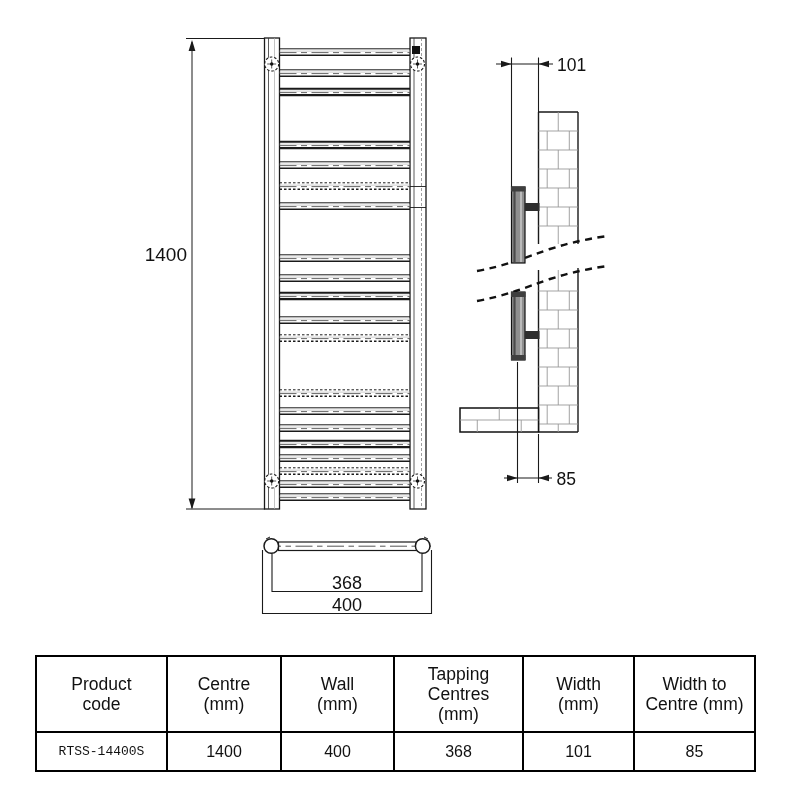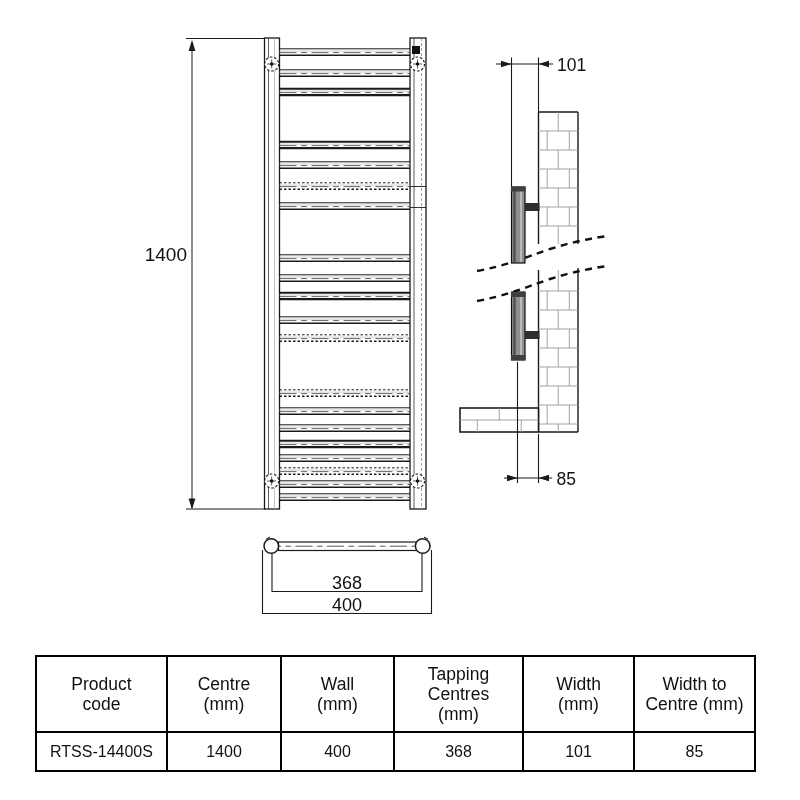--- a/index.html
+++ b/index.html
@@ -9,21 +9,21 @@
   svg text{font-family:"Liberation Sans",sans-serif;fill:#111;}
   .dim-label{font-size:19px;}
   .dim-label-sm{font-size:18px;}
 
   .spec-table{position:absolute;left:35px;top:655px;width:598px;}
   table{border-collapse:collapse;width:100%;table-layout:fixed;}
   th,td{border:2.5px solid #000;text-align:center;vertical-align:middle;
         padding:2px 2px;overflow:hidden;}
   th{font-weight:400;font-size:17.5px;line-height:1.15;height:70px;white-space:pre-line;}
   td{font-size:16px;height:33px;}
-  td.code{font-size:16px;}
+  td.code{font-size:13px;font-family:Liberation Mono, monospace;}
   col.c1{width:131px;} col.c2{width:114px;} col.c3{width:113px;}
   col.c4{width:129px;} col.c5{width:111px;} col.c6{width:121px;}
 </style>
 </head>
 <body>
 
 <div class="page">
 
   <svg class="drawing" width="800" height="645" viewBox="0 0 800 645">
 

